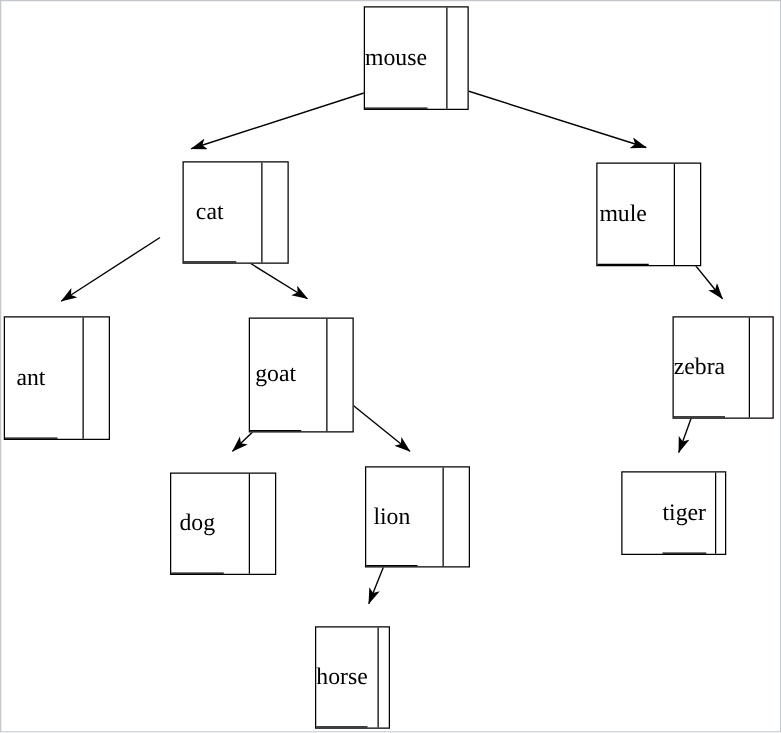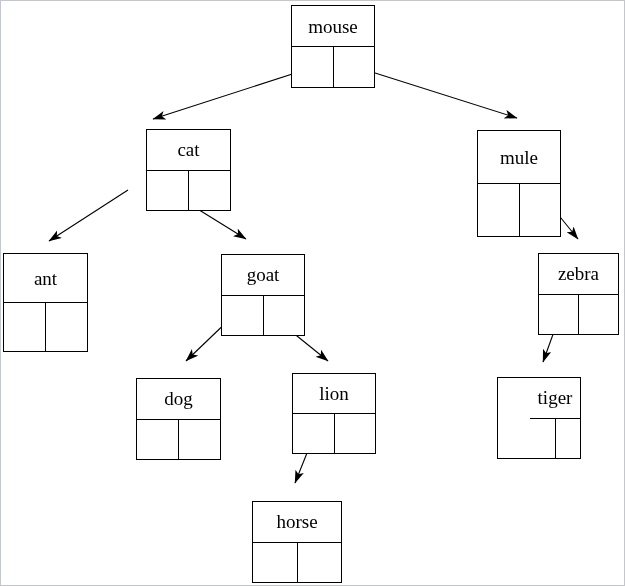--- a/index.html
+++ b/index.html
@@ -28,21 +28,21 @@
   .edges-svg line {
     stroke: #000000;
     stroke-width: 1.1;
   }
   .node {
     position: absolute;
     border: 1px solid #000000;
     background: #ffffff;
     box-sizing: border-box;
     display: flex;
-    flex-direction: column;
+    flex-direction: row;
     font-family: Liberation Serif, serif;
   }
   .node .nlabel {
     flex: 1 1 50%;
     border-bottom: 1px solid #000000;
     display: flex;
     align-items: center;
     justify-content: center;
     font-size: 19px;
     color: #000000;
@@ -90,37 +90,37 @@
   </div>
 
   <div class="node" style="left:105px; top:128px; width:85px; height:82px;margin-left:40px;">
     <div class="nlabel">cat</div>
     <div class="cells">
       <div class="cell left"></div>
       <div class="cell right"></div>
     </div>
   </div>
 
-  <div class="node" style="left:476px; top:129px; width:84px; height:107px;justify-content:flex-end;">
+  <div class="node" style="left:476px; top:129px; width:84px; height:83px;justify-content:flex-end;">
     <div class="nlabel">mule</div>
     <div class="cells">
       <div class="cell left"></div>
       <div class="cell right"></div>
     </div>
   </div>
 
   <div class="node" style="left:2px; top:252px; width:85px; height:99px;">
     <div class="nlabel">ant</div>
     <div class="cells">
       <div class="cell left"></div>
       <div class="cell right"></div>
     </div>
   </div>
 
-  <div class="node" style="left:220px; top:253px; width:84px; height:82px;">
+  <div class="node" style="left:198px; top:253px; width:84px; height:92px;">
     <div class="nlabel">goat</div>
     <div class="cells">
       <div class="cell left"></div>
       <div class="cell right"></div>
     </div>
   </div>
 
   <div class="node" style="left:537px; top:252px; width:81px; height:82px;">
     <div class="nlabel">zebra</div>
     <div class="cells">
@@ -138,29 +138,29 @@
   </div>
 
   <div class="node" style="left:291px; top:372px; width:84px; height:81px;">
     <div class="nlabel">lion</div>
     <div class="cells">
       <div class="cell left"></div>
       <div class="cell right"></div>
     </div>
   </div>
 
-  <div class="node" style="left:496px; top:376px; width:84px; height:82px;padding-left:32px;">
+  <div class="node" style="left:496px; top:376px; width:84px; height:67px;padding-left:32px;">
     <div class="nlabel">tiger</div>
     <div class="cells">
       <div class="cell left"></div>
       <div class="cell right"></div>
     </div>
   </div>
 
-  <div class="node" style="left:251px; top:500px; width:90px; height:82px;">
+  <div class="node" style="left:251px; top:500px; width:60px; height:82px;">
     <div class="nlabel">horse</div>
     <div class="cells">
       <div class="cell left"></div>
       <div class="cell right"></div>
     </div>
   </div>
 
 </div>
 
 </body></html>

